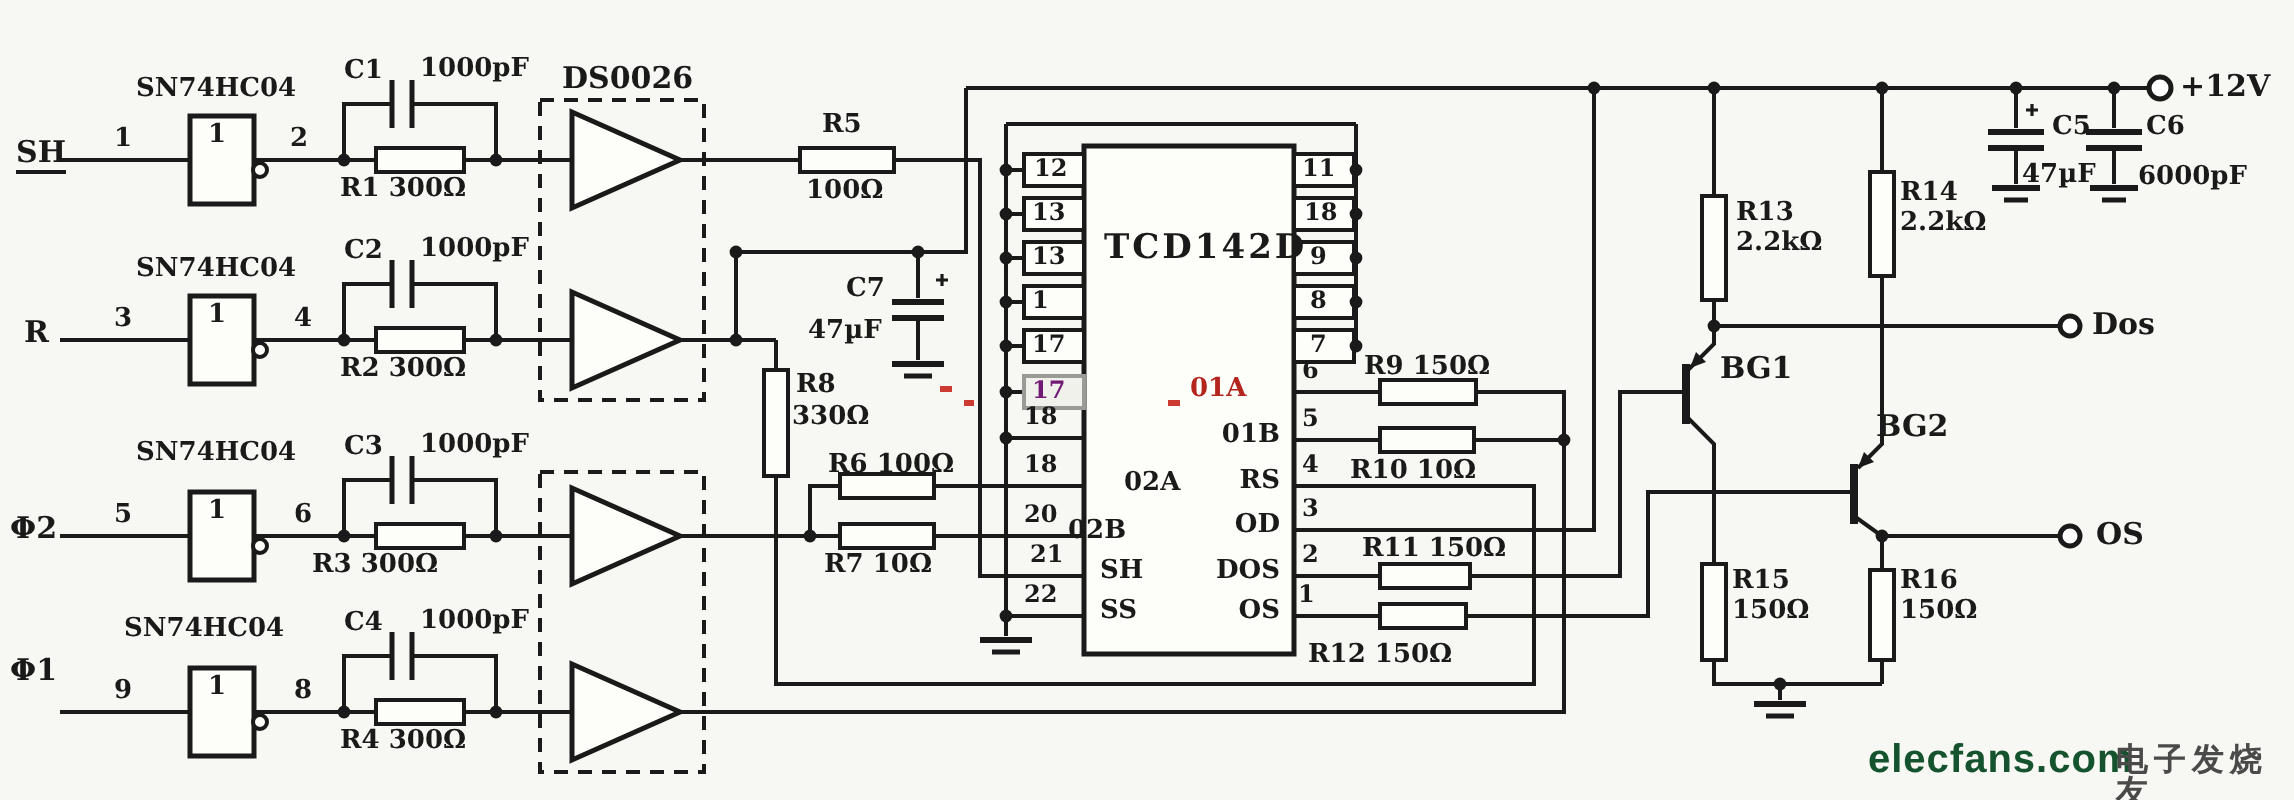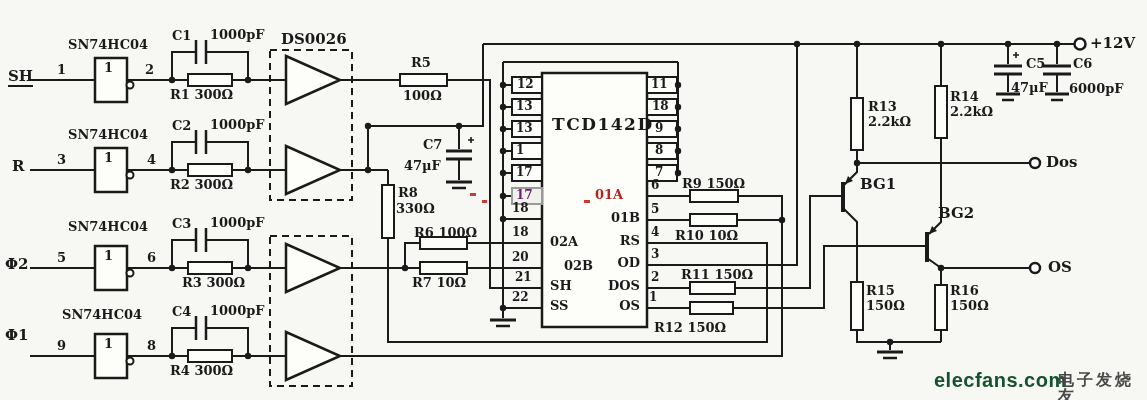--- a/index.html
+++ b/index.html
@@ -205,21 +205,21 @@
 <span class="lbl" style="left:210px;top:118px">1000pF</span>
 <span class="lbl" style="left:170px;top:178px">R2 300Ω</span>
 
 <span class="lbl lg" style="left:5px;top:257px">Φ2</span>
 <span class="lbl" style="left:57px;top:251px">5</span>
 <span class="lbl" style="left:147px;top:251px">6</span>
 <span class="lbl" style="left:68px;top:220px">SN74HC04</span>
 <span class="lbl" style="left:104px;top:249px">1</span>
 <span class="lbl" style="left:172px;top:217px">C3</span>
 <span class="lbl" style="left:210px;top:216px">1000pF</span>
-<span class="lbl" style="left:182px;top:276px">R3 300Ω</span>
+<span class="lbl" style="left:156px;top:276px">R3 300Ω</span>
 
 <span class="lbl lg" style="left:5px;top:328px">Φ1</span>
 <span class="lbl" style="left:57px;top:339px">9</span>
 <span class="lbl" style="left:147px;top:339px">8</span>
 <span class="lbl" style="left:62px;top:308px">SN74HC04</span>
 <span class="lbl" style="left:104px;top:337px">1</span>
 <span class="lbl" style="left:172px;top:305px">C4</span>
 <span class="lbl" style="left:210px;top:304px">1000pF</span>
 <span class="lbl" style="left:170px;top:364px">R4 300Ω</span>
 
@@ -253,22 +253,22 @@
 <span class="lbl sm" style="left:655px;top:122px">9</span>
 <span class="lbl sm" style="left:655px;top:144px">8</span>
 <span class="lbl sm" style="left:655px;top:166px">7</span>
 <span class="lbl sm" style="left:651px;top:179px">6</span>
 <span class="lbl sm" style="left:651px;top:203px">5</span>
 <span class="lbl sm" style="left:651px;top:226px">4</span>
 <span class="lbl sm" style="left:651px;top:248px">3</span>
 <span class="lbl sm" style="left:651px;top:271px">2</span>
 <span class="lbl sm" style="left:649px;top:291px">1</span>
 
-<span class="lbl" style="left:550px;top:235px">02A</span>
-<span class="lbl" style="left:564px;top:259px">02B</span>
+<span class="lbl" style="left:562px;top:235px">02A</span>
+<span class="lbl" style="left:534px;top:259px">02B</span>
 <span class="lbl" style="left:550px;top:279px">SH</span>
 <span class="lbl" style="left:550px;top:299px">SS</span>
 <span class="lbl red" style="left:595px;top:188px;width:45px;text-align:left">01A</span>
 <span class="lbl" style="left:595px;top:211px;width:45px;text-align:right">01B</span>
 <span class="lbl" style="left:595px;top:234px;width:45px;text-align:right">RS</span>
 <span class="lbl" style="left:595px;top:256px;width:45px;text-align:right">OD</span>
 <span class="lbl" style="left:595px;top:279px;width:45px;text-align:right">DOS</span>
 <span class="lbl" style="left:595px;top:299px;width:45px;text-align:right">OS</span>
 
 <span class="lbl" style="left:682px;top:177px">R9 150Ω</span>

